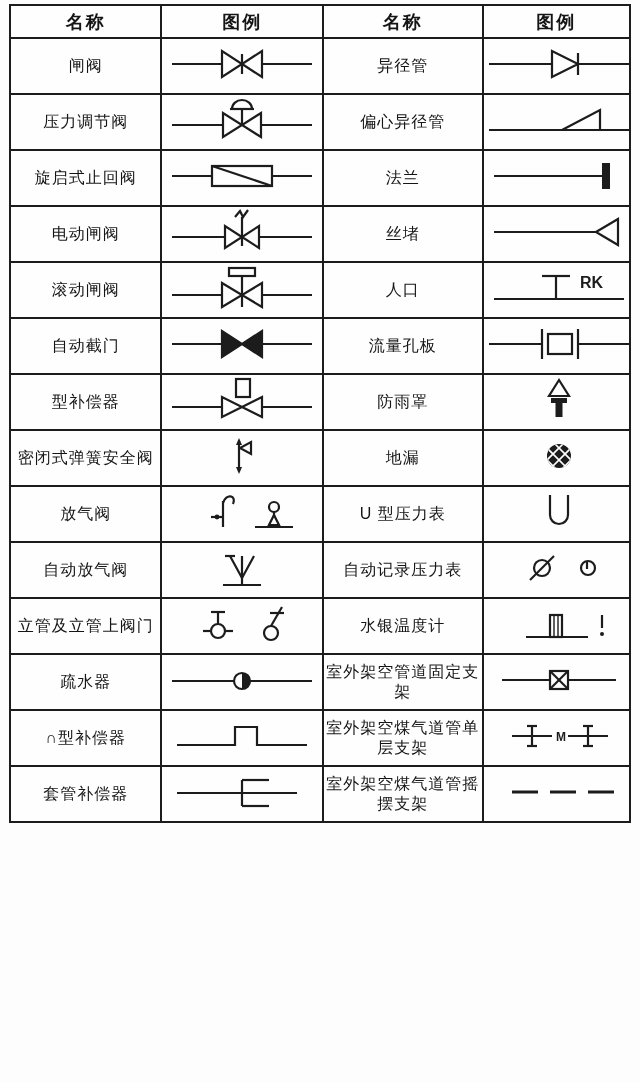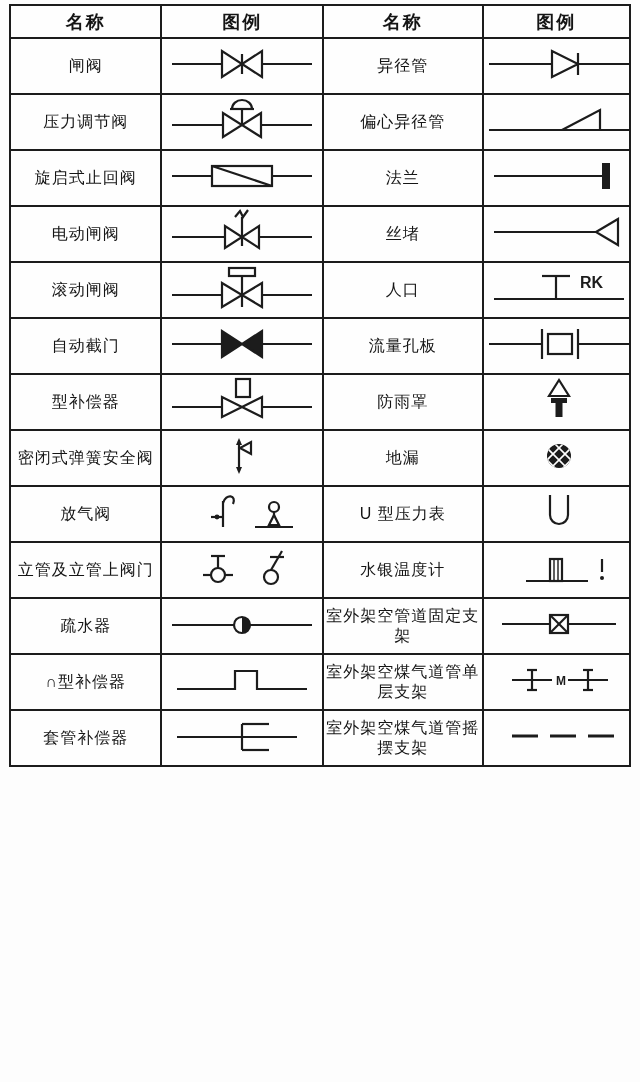--- a/index.html
+++ b/index.html
@@ -251,20 +251,40 @@
                 </g>
               </svg></span></td>
     <td class="name-cell n2">U 型压力表</td>
     <td class="sym-cell s2"><span class="icon-box"><svg viewBox="0 0 150 50" width="150" height="50">
                 <g stroke="#1c1c1c" stroke-width="2.2" fill="none">
                   <path d="M66,8 L66,28 A9,9 0 0 0 84,28 L84,8"></path>
                 </g>
               </svg></span></td>
   </tr>
         <tr>
+    <td class="name-cell n1">自动放气阀</td>
+    <td class="sym-cell s1"><span class="icon-box"><svg viewBox="0 0 150 50" width="150" height="50">
+                <g stroke="#1c1c1c" stroke-width="2.2" fill="none">
+                  <line x1="56" y1="42" x2="94" y2="42"></line>
+                  <polyline points="63,13 75,35 87,13"></polyline>
+                  <line x1="75" y1="13" x2="75" y2="42"></line>
+                  <line x1="58" y1="13" x2="68" y2="13"></line>
+                </g>
+              </svg></span></td>
+    <td class="name-cell n2">自动记录压力表</td>
+    <td class="sym-cell s2"><span class="icon-box"><svg viewBox="0 0 150 50" width="150" height="50">
+                <g stroke="#1c1c1c" stroke-width="2.2" fill="none">
+                  <circle cx="58" cy="25" r="8"></circle>
+                  <line x1="46" y1="37" x2="70" y2="13"></line>
+                  <circle cx="104" cy="25" r="7"></circle>
+                  <line x1="103" y1="18" x2="103" y2="26"></line>
+                </g>
+              </svg></span></td>
+  </tr>
+        <tr>
     <td class="name-cell n1">立管及立管上阀门</td>
     <td class="sym-cell s1"><span class="icon-box"><svg viewBox="0 0 150 50" width="150" height="50">
                 <g stroke="#1c1c1c" stroke-width="2.2" fill="none">
                   <line x1="36" y1="32" x2="44" y2="32"></line>
                   <circle cx="51" cy="32" r="7"></circle>
                   <line x1="58" y1="32" x2="66" y2="32"></line>
                   <line x1="51" y1="25" x2="51" y2="13"></line>
                   <line x1="44" y1="13" x2="58" y2="13"></line>
                   <circle cx="104" cy="34" r="7"></circle>
                   <line x1="104" y1="27" x2="115" y2="8"></line>

